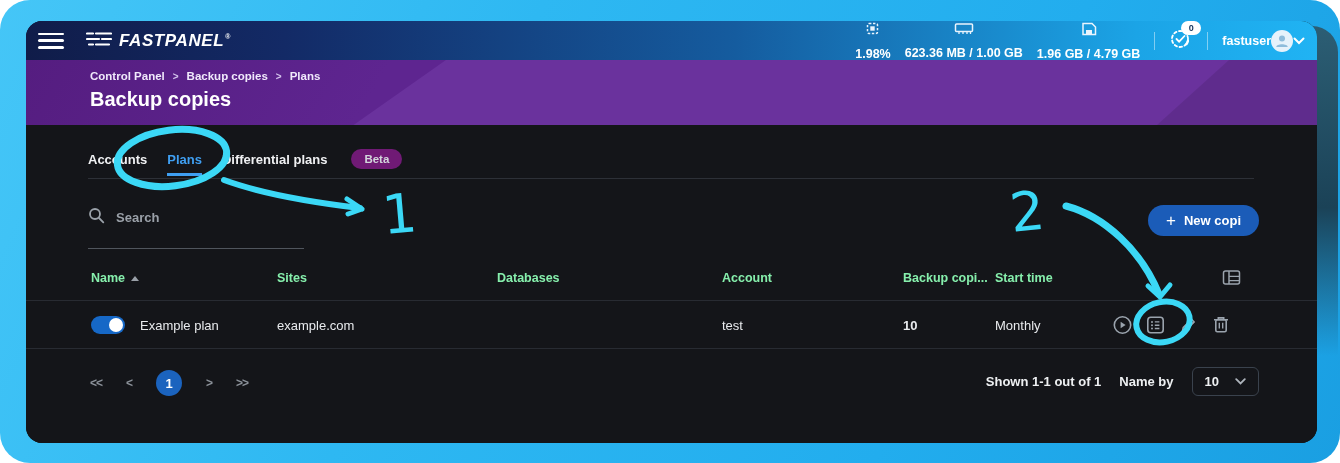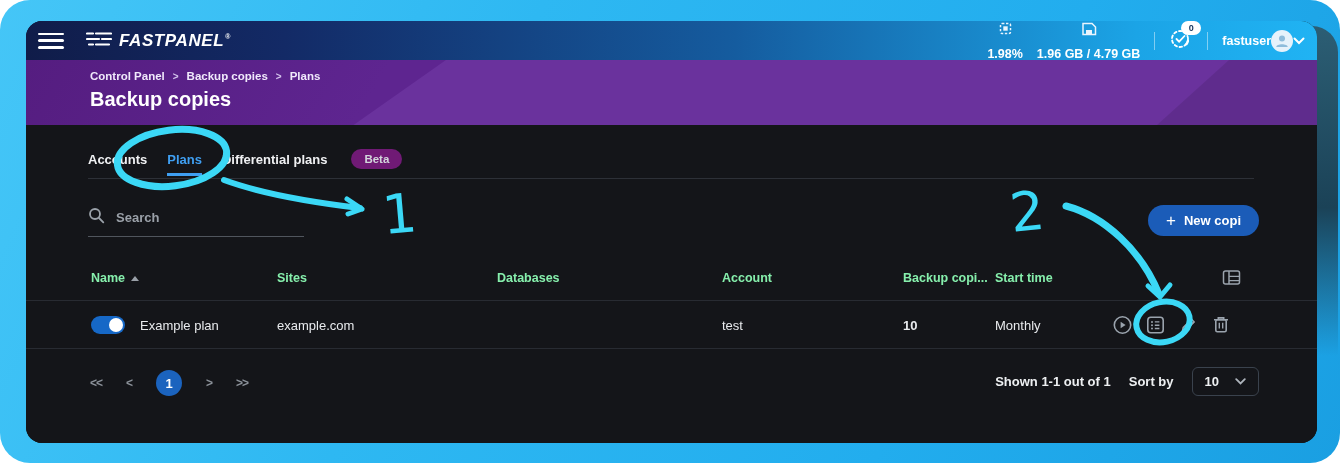--- a/index.html
+++ b/index.html
@@ -51,21 +51,21 @@
   .content{position:relative;height:318px;background:#141519;color:#e8eaed;}
   .tabs{position:absolute;left:62px;top:24px;display:flex;align-items:center;gap:20px;}
   .tab{position:relative;font-size:13px;font-weight:700;color:#f0f1f3;cursor:pointer;white-space:nowrap;}
   .tab.active{color:#3f9ff2;}
   .tab.active::after{content:"";position:absolute;left:0;right:0;bottom:-9px;height:3px;background:#3f9ff2;}
   .beta-pill{background:#701a75;color:#d2d6db;font-size:11.5px;font-weight:700;border-radius:12px;
     padding:4px 13px;margin-left:4px;}
   .tabs-divider{position:absolute;left:62px;width:1166px;top:53px;height:1px;background:#2d3037;}
 
   .searchbox{position:absolute;left:62px;top:82px;width:216px;display:flex;align-items:center;gap:9px;
-    border-bottom:1px solid #50555d;padding-bottom:8px;}
+    border-bottom:1px solid #50555d;padding-bottom:20px;}
   .searchbox input{flex:1;background:transparent;border:none;outline:none;color:#e8eaed;
     font-size:13px;font-weight:600;font-family:"Liberation Sans",sans-serif;}
   .searchbox input::placeholder{color:#9aa0a8;}
 
   .btn-new{position:absolute;right:58px;top:80px;height:31px;padding:0 18px;border:none;cursor:pointer;
     border-radius:17px;background:#1b5cb8;color:#fff;font-size:13px;font-weight:700;
     font-family:"Liberation Sans",sans-serif;display:flex;align-items:center;gap:8px;}
   .btn-new .plus{font-size:17px;font-weight:400;line-height:1;}
 
   .thead{position:absolute;left:0;right:0;top:146px;height:29px;font-size:12.5px;font-weight:700;color:#86efac;}
@@ -132,20 +132,29 @@
           <span>
             <svg width="17" height="17" viewBox="0 0 17 17" fill="none" stroke="#eaf4fd" stroke-width="1.5">
               <rect x="3.5" y="3.5" width="10" height="10" rx="1.5" stroke-dasharray="2.4 1.6"></rect>
               <rect x="6.3" y="6.3" width="4.4" height="4.4" fill="#eaf4fd" stroke="none"></rect>
             </svg>
           </span>
           <span>1.98%</span>
         </span>
         <span class="stat">
           <span>
+            <svg width="20" height="15" viewBox="0 0 20 15" fill="none" stroke="#eaf4fd" stroke-width="1.5">
+              <rect x="1.5" y="3" width="17" height="7.5" rx="1"></rect>
+              <path d="M5 10.5 v2.5 M9 10.5 v2.5 M13 10.5 v2.5 M16.5 10.5 v2.5" stroke-width="1.3"></path>
+            </svg>
+          </span>
+          <span>623.36 MB / 1.00 GB</span>
+        </span>
+        <span class="stat">
+          <span>
             <svg width="18" height="16" viewBox="0 0 18 16" fill="none" stroke="#eaf4fd" stroke-width="1.5">
               <path d="M3 2.5 h9 l3.5 3.5 v7.5 h-12.5 z"></path>
               <rect x="6" y="9" width="6" height="4.5" fill="#eaf4fd" stroke="none"></rect>
             </svg>
           </span>
           <span>1.96 GB / 4.79 GB</span>
         </span>
         <span class="tb-sep"></span>
         <span class="notif">
           <span>
@@ -278,21 +287,21 @@
       <div class="pagination">
         <span class="pg">&lt;&lt;</span>
         <span class="pg">&lt;</span>
         <span class="pg-current">1</span>
         <span class="pg">&gt;</span>
         <span class="pg">&gt;&gt;</span>
       </div>
 
       <div class="footer-right">
         <span>Shown 1-1 out of 1</span>
-        <span>Sort by</span>
+        <span>Name by</span>
         <span class="sort-select">
           <span>10</span>
           <span class="chev">
             <svg width="11" height="7" viewBox="0 0 11 7" fill="none" stroke="currentColor" stroke-width="1.8" stroke-linecap="round">
                 <path d="M1.2 1.2 L5.5 5.5 L9.8 1.2"></path>
               </svg>
           </span>
         </span>
       </div>
 

